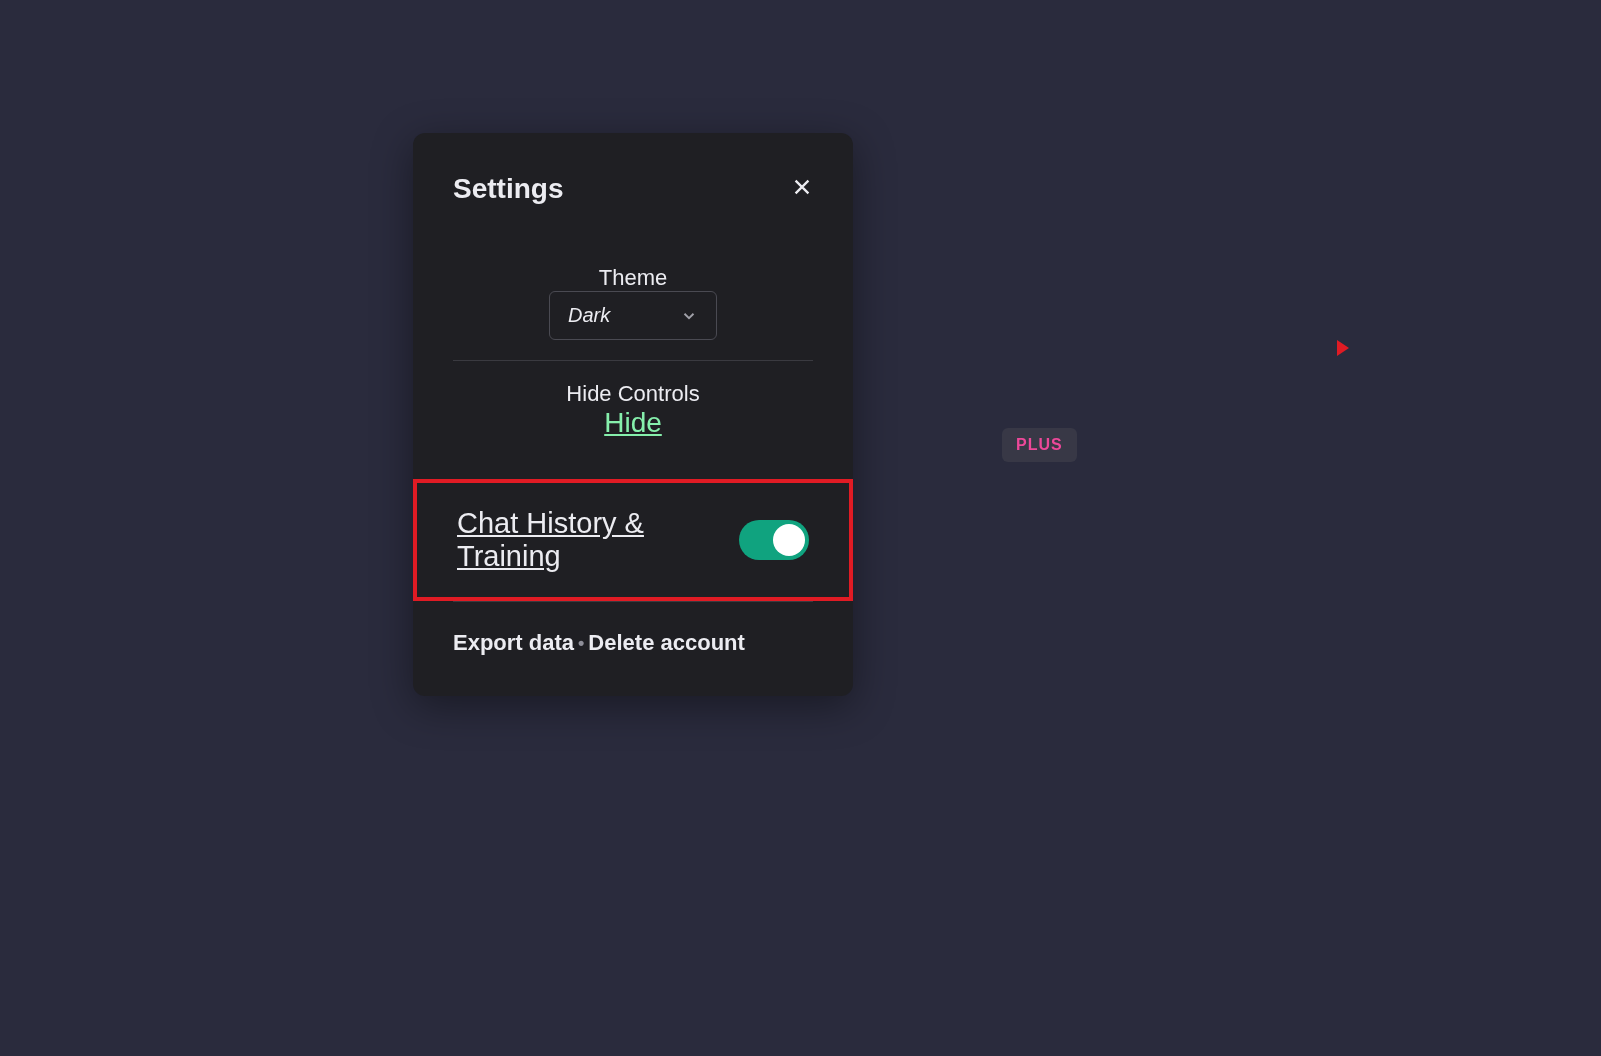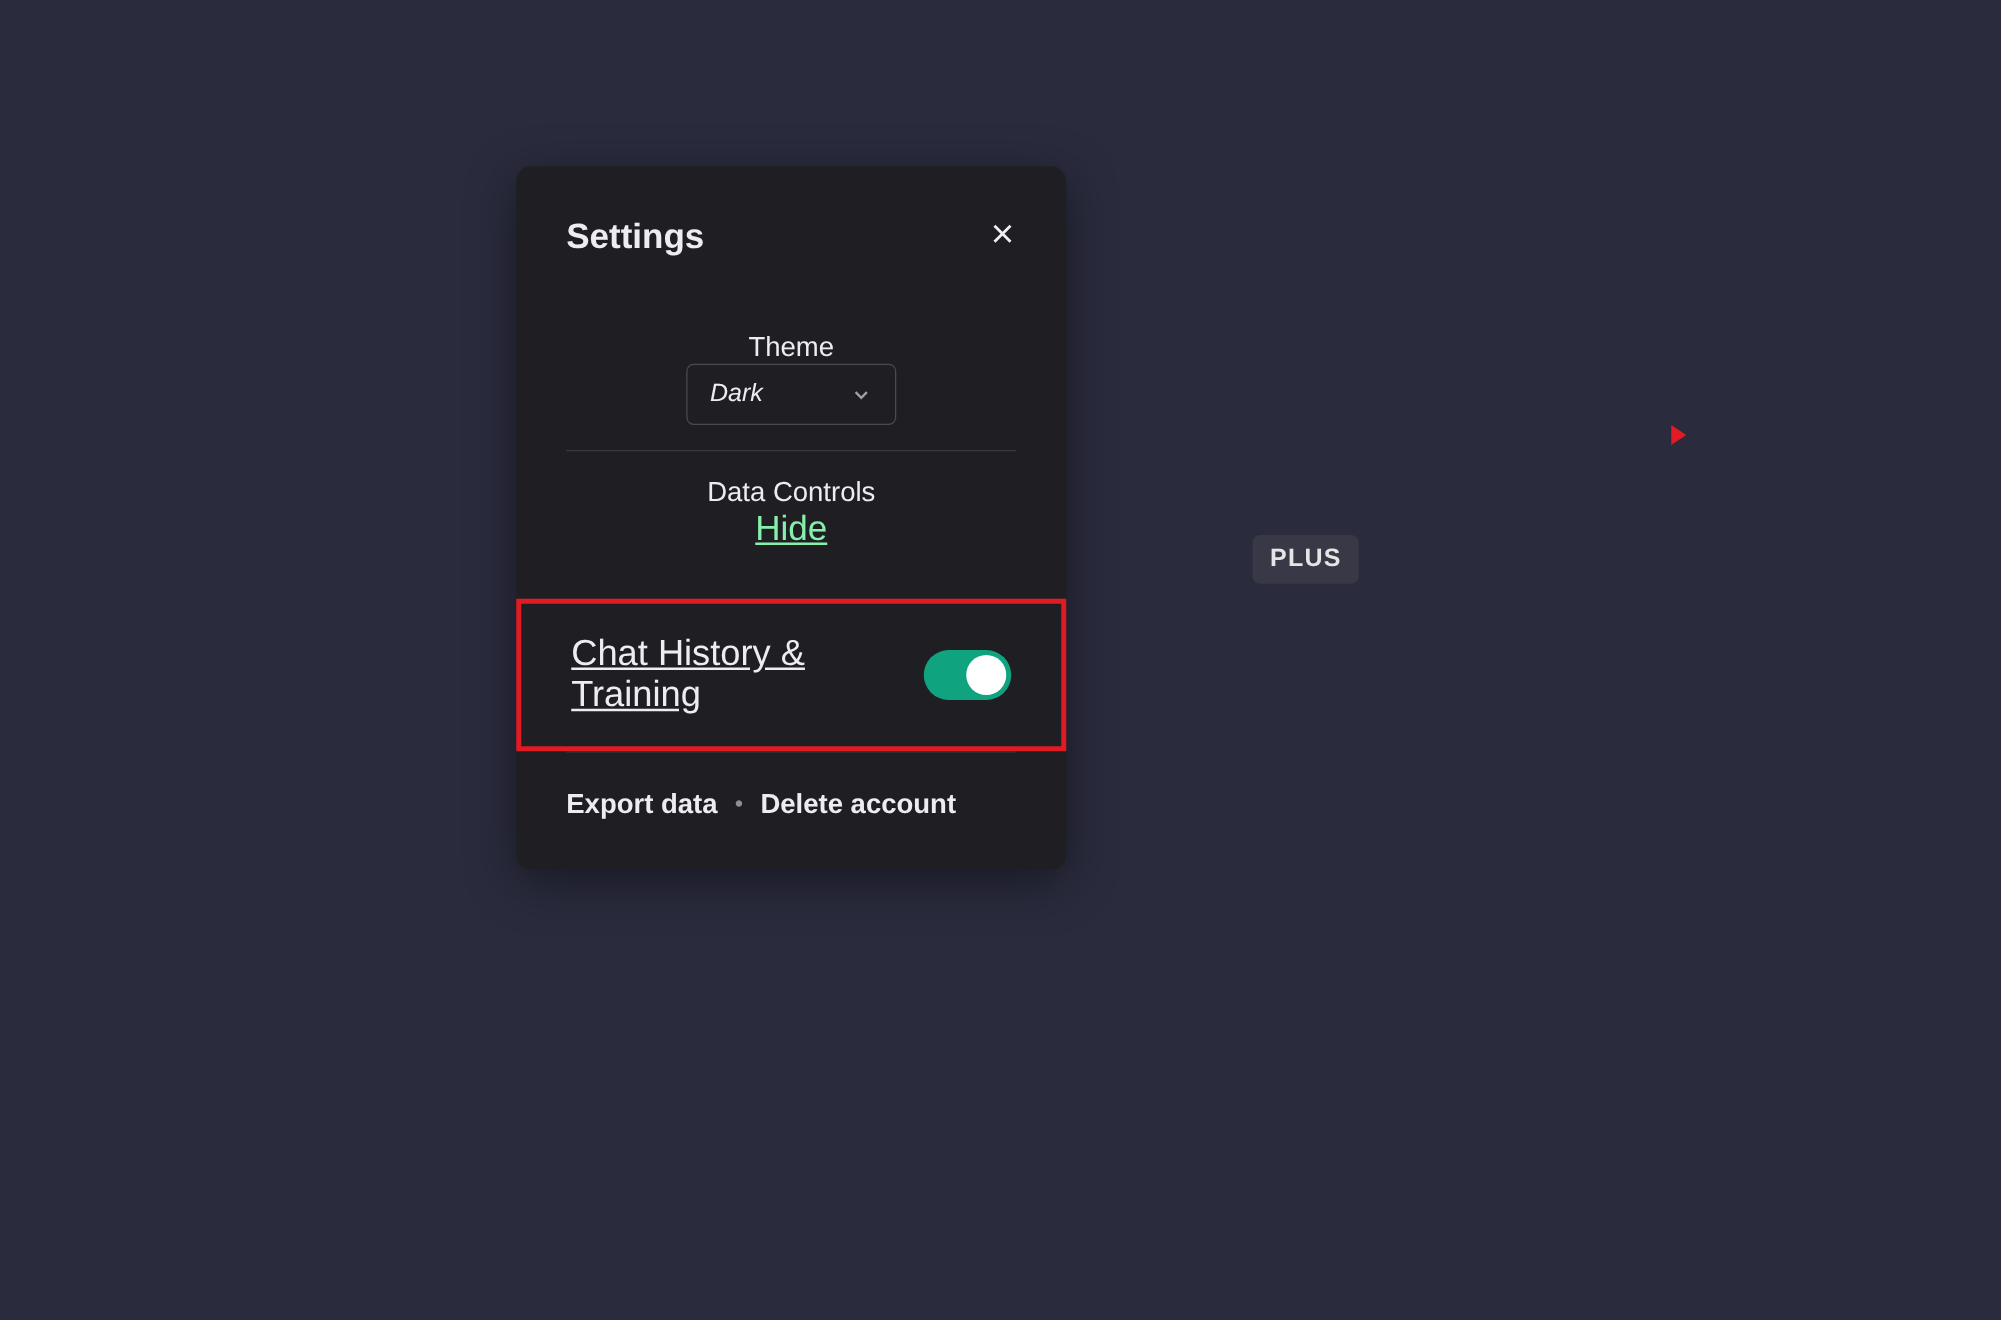--- a/index.html
+++ b/index.html
@@ -131,40 +131,40 @@
       margin-top: 14px;
       margin-bottom: 20px;
     }
     .description .learn-more {
       text-decoration: underline;
       cursor: pointer;
     }
     .footer-actions {
       display: flex;
       align-items: center;
-      gap: 14px;
+      gap: 4px;
       margin-top: 28px;
       color: #ececf1;
       font-size: 22px;
       font-weight: 600;
     }
     .footer-actions .action {
       cursor: pointer;
     }
     .dot-sep {
       color: #8e8e98;
       font-size: 18px;
     }
     .plus-badge {
       position: absolute;
       left: 1002px;
       top: 428px;
       background: rgba(70,70,80,0.5);
-      color: #e5e5e5;
-      font-size: 20px;
+      color: #ec4899;
+      font-size: 16px;
       font-weight: 700;
       letter-spacing: 1px;
       padding: 8px 14px;
       border-radius: 6px;
     }
     .cursor-arrow {
       position: absolute;
       left: 1337px;
       top: 340px;
       width: 0;
@@ -197,21 +197,21 @@
       <span>Dark</span>
       <svg viewBox="0 0 24 24">
           <path d="M6 9 L12 15 L18 9"></path>
         </svg>
     </div>
   </div>
 
   <hr class="divider">
 
   <div class="row">
-    <div class="row-label">Data Controls</div>
+    <div class="row-label">Hide Controls</div>
     <div class="hide-link">Hide</div>
   </div>
 
   <div class="highlight-box">
     <div class="highlight-label">Chat History &amp; Training</div>
     <div class="toggle">
       <div class="toggle-knob"></div>
     </div>
   </div>
 

